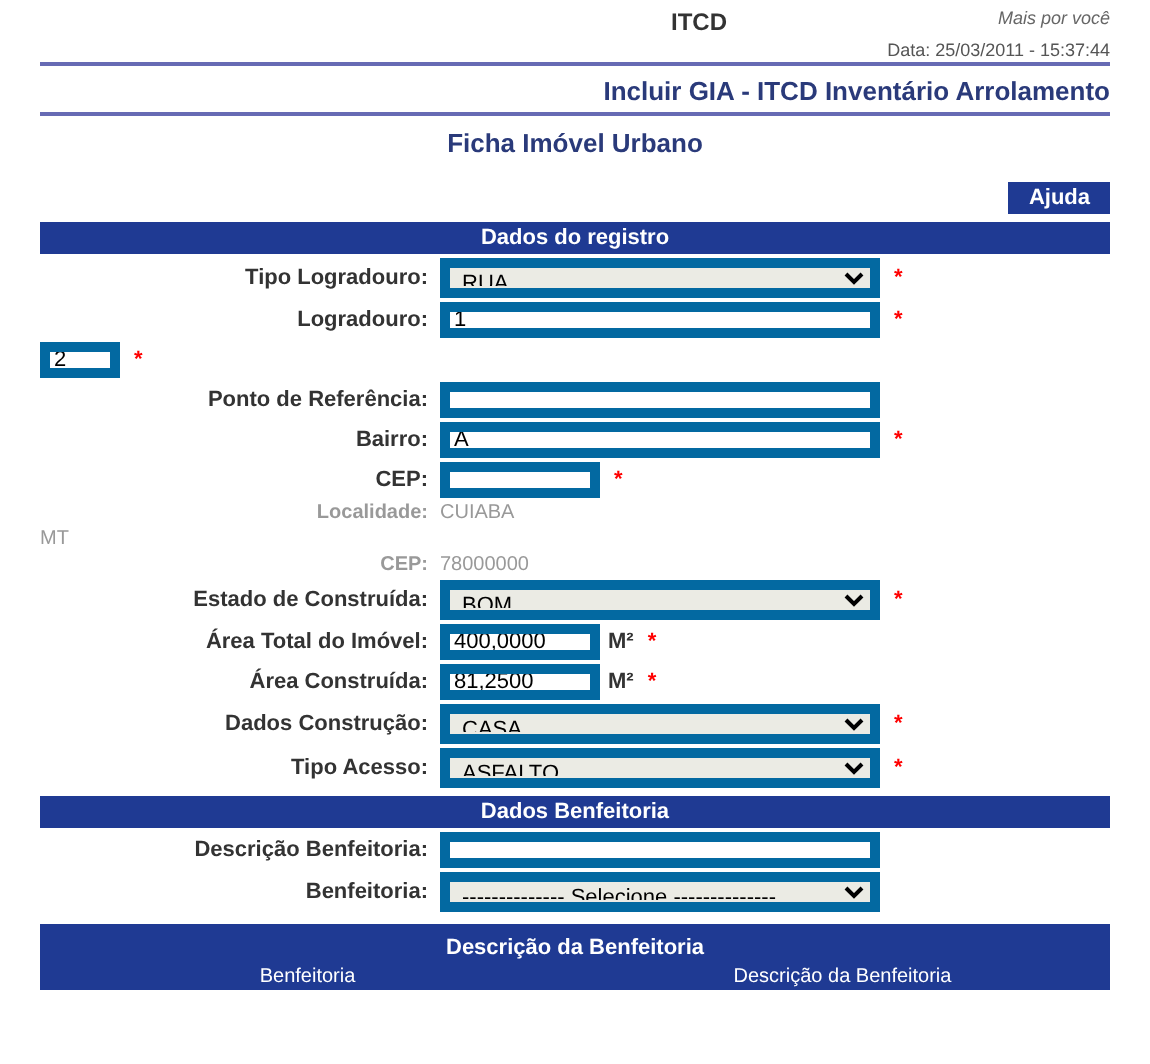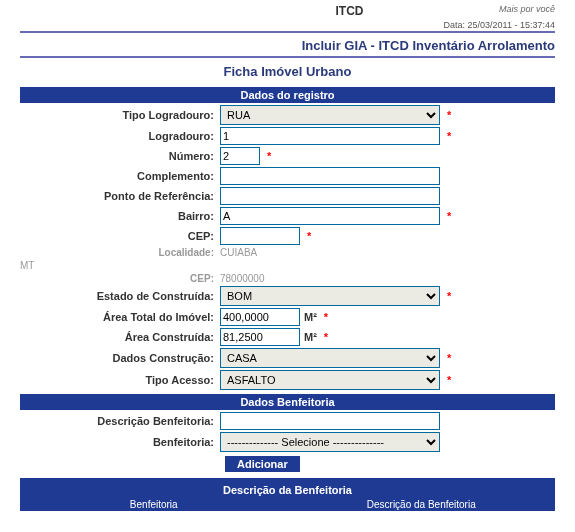--- a/index.html
+++ b/index.html
@@ -13,21 +13,21 @@
   .sub-title { text-align: center; font-weight: bold; color: #2a3a7a; font-size: 13px; padding: 4px 0; }
   .banner { background: #1f3a93; color: #fff; text-align: center; font-weight: bold; font-size: 11px; padding: 2px 0; margin-top: 4px; }
   .thin-banner { background: #1f3a93; height: 4px; margin-top: 6px; }
   .help-row { text-align: right; margin-top: 8px; }
   .help-btn { background: #1f3a93; color: #fff; border: none; padding: 2px 10px; font-size: 11px; font-weight: bold; cursor: pointer; }
   .form-row { display: flex; align-items: center; margin: 2px 0; }
   .form-label { width: 200px; text-align: right; font-weight: bold; padding-right: 6px; color: #333; font-size: 11px; }
   .ro-label { width: 200px; text-align: right; font-weight: bold; padding-right: 6px; color: #999; font-size: 10px; }
   .ro-value { color: #999; font-size: 10px; }
   .form-field { flex: 1; display: flex; align-items: center; gap: 4px; }
-  input[type=text], select { border: 1px solid #0369a1; font-size: 11px; padding: 1px 2px; height: 18px; background: #fff; }
+  input[type=text], select { border: 5px solid #0369a1; font-size: 11px; padding: 1px 2px; height: 18px; background: #fff; }
   select { height: 20px; background: #ebebe4; }
   .req { color: red; font-weight: bold; margin-left: 3px; }
   .unit { font-size: 11px; font-weight: bold; }
   .btn { background: #1f3a93; color: #fff; border: none; padding: 2px 12px; font-size: 11px; font-weight: bold; cursor: pointer; }
   .btn-row { text-align: center; margin-top: 6px; }
   .table-head { background: #1f3a93; color: #fff; font-size: 10px; display: flex; }
   .table-head div { flex: 1; text-align: center; padding: 1px 0; }
   .hr-purple { border: none; border-top: 2px solid #676bb4; margin: 1px 0 0 0; }
 </style>
 </head>
@@ -36,49 +36,45 @@
 <div class="page">
   <div class="header-row">
     <div class="app-title">ITCD</div>
     <div class="slogan">Mais por você</div>
   </div>
   <div class="date-line">Data: 25/03/2011 - 15:37:44</div>
   <hr class="hr-purple">
   <div class="section-title">Incluir GIA - ITCD Inventário Arrolamento</div>
   <div class="sub-title">Ficha Imóvel Urbano</div>
 
+  <div class="help-row">
+    <button class="help-btn">Ajuda</button>
+  </div>
 
   <div class="banner">Dados do registro</div>
 
   <div class="form-row">
     <div class="form-label">Tipo Logradouro:</div>
     <div class="form-field">
       <select style="width:220px"><option>RUA</option></select>
       <span class="req">*</span>
     </div>
   </div>
   <div class="form-row">
     <div class="form-label">Logradouro:</div>
     <div class="form-field">
       <input type="text" style="width: 220px;" value="1">
       <span class="req">*</span>
     </div>
   </div>
   <div class="form-row">
-    <div class="form-label">Número:</div>
     <div class="form-field">
       <input type="text" style="width: 40px;" value="2">
       <span class="req">*</span>
     </div>
-  </div>
-  <div class="form-row">
-    <div class="form-label">Complemento:</div>
-    <div class="form-field">
-        <input type="text" style="width: 220px;" value="">
-      </div>
   </div>
   <div class="form-row">
     <div class="form-label">Ponto de Referência:</div>
     <div class="form-field">
         <input type="text" style="width: 220px;" value="">
       </div>
   </div>
   <div class="form-row">
     <div class="form-label">Bairro:</div>
     <div class="form-field">
@@ -150,23 +146,20 @@
     <div class="form-field">
         <input type="text" style="width: 220px;" value="">
       </div>
   </div>
   <div class="form-row">
     <div class="form-label">Benfeitoria:</div>
     <div class="form-field">
         <select style="width:220px"><option>-------------- Selecione --------------</option></select>
       </div>
   </div>
-  <div class="btn-row" style="text-align:left; padding-left:205px; margin-top:4px;">
-    <button class="btn">Adicionar</button>
-  </div>
 
   <div class="thin-banner"></div>
   <div class="banner" style="margin-top:0">Descrição da Benfeitoria</div>
   <div class="table-head">
     <div>Benfeitoria</div>
     <div>Descrição da Benfeitoria</div>
   </div>
 
 </div>
 

